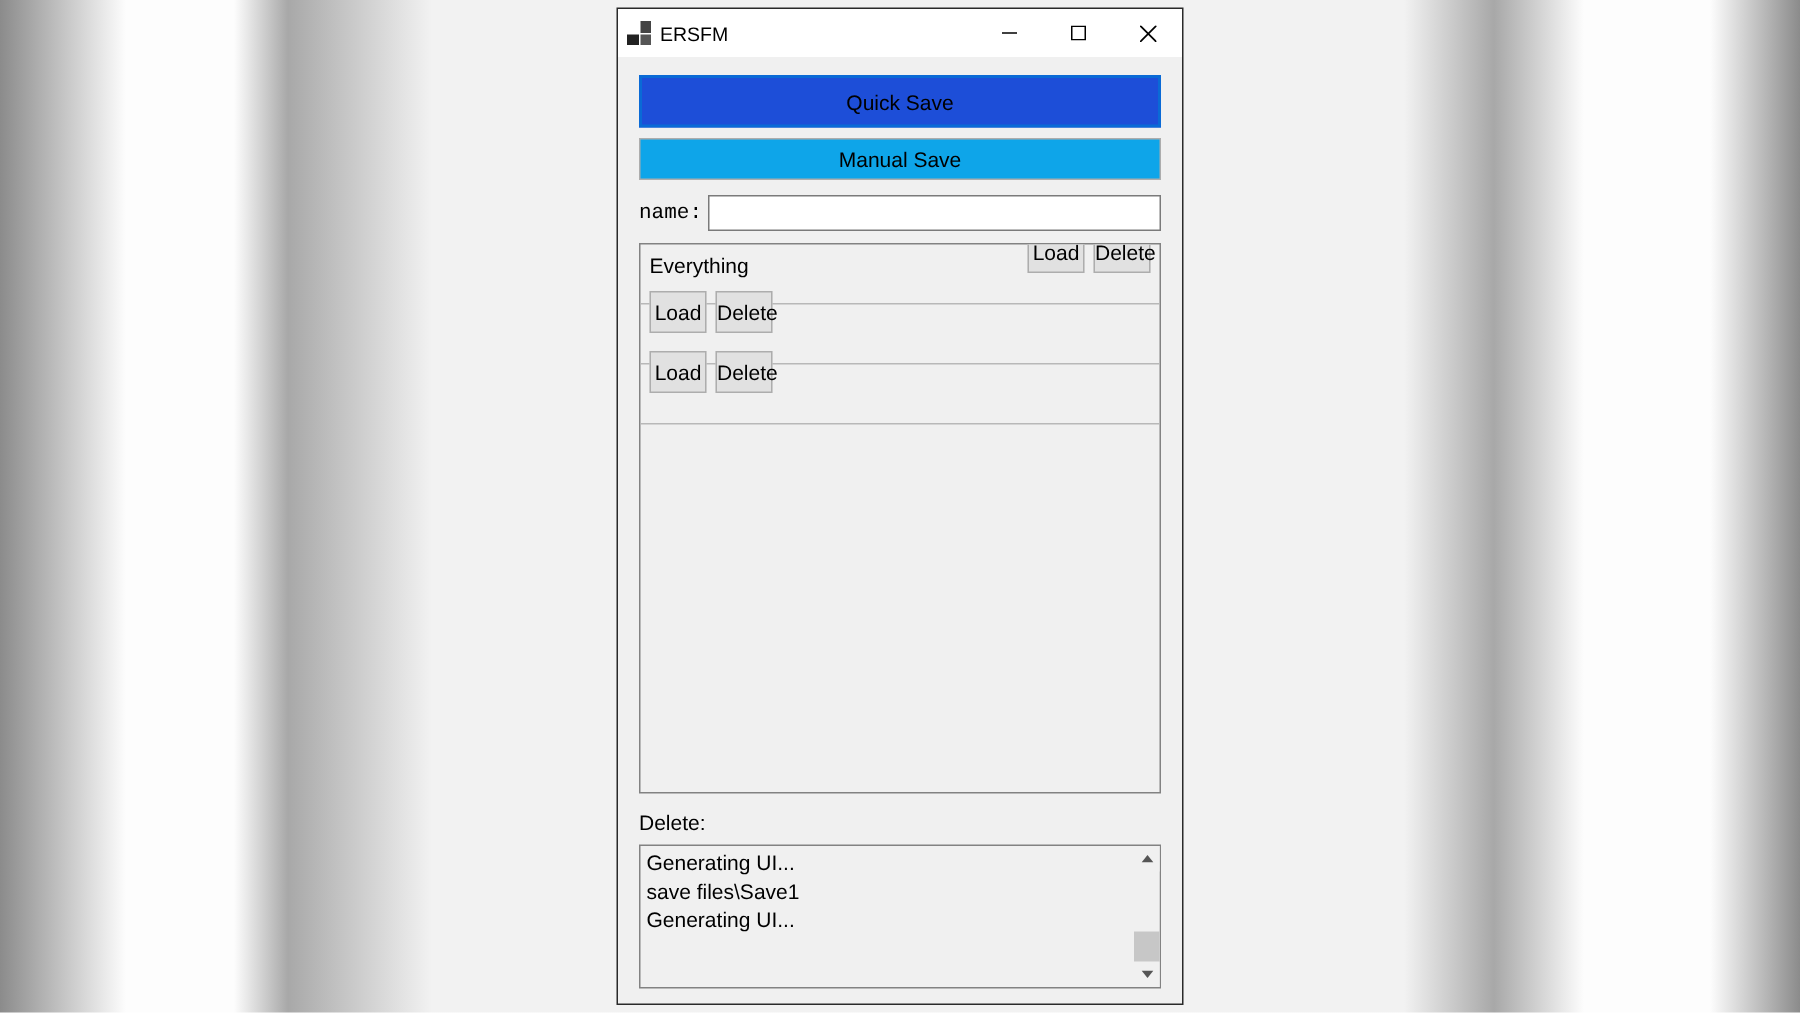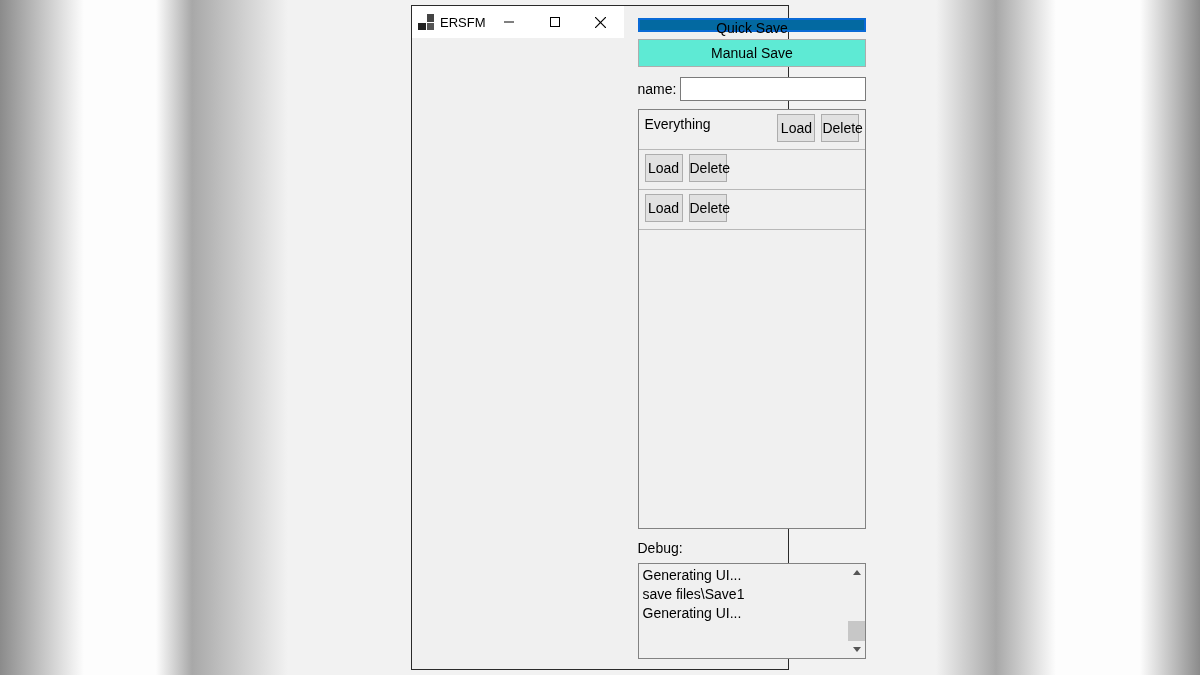--- a/index.html
+++ b/index.html
@@ -16,21 +16,21 @@
         #8b8b8b 0%, #fdfdfd 7%, #fdfdfd 13%, #a8a8a8 16%,
         #f2f2f2 24%, #f2f2f2 78%, #a8a8a8 83%,
         #fdfdfd 88%, #fdfdfd 95%, #8b8b8b 100%);
     }
     .window {
       width: 378px;
       height: 665px;
       background: #f0f0f0;
       border: 1px solid #2a2a2a;
       display: flex;
-      flex-direction: row;
+      flex-direction: column;
     }
     .titlebar {
       height: 32px;
       background: #ffffff;
       display: flex;
       align-items: center;
       padding-left: 6px;
     }
     .app-icon {
       width: 16px; height: 16px;
@@ -60,55 +60,55 @@
     .content {
       flex: 1;
       padding: 12px 14px 10px 14px;
       display: flex;
       flex-direction: column;
       gap: 7px;
     }
     .wide-btn {
       height: 28px;
       font-size: 14px;
-      background: #5eead4;
+      background: #0ea5e9;
       border: 1px solid #adadad;
       cursor: default;
     }
     .wide-btn.primary {
       border: 2px solid #0a6ad6;
-      background: #0369a1;
-      height: 14px;
+      background: #1d4ed8;
+      height: 35px;
     }
     .name-row {
       display: flex;
       align-items: center;
       gap: 4px;
       height: 26px;
       margin-top: 2px;
     }
-    .name-row label { font-size: 14px; }
+    .name-row label { font-size: 14px; font-family: Liberation Mono, monospace; }
     .name-row input {
       flex: 1;
       height: 24px;
       border: 1px solid #7a7a7a;
       background: #fff;
       padding: 0 4px;
       font: inherit;
     }
     .save-list {
       flex: 1;
       border: 1px solid #828282;
       background: #f0f0f0;
       overflow: hidden;
     }
     .save-row {
       display: flex;
-      align-items: flex-start;
-      padding: 4px 6px 4px 6px;
+      align-items: flex-end;
+      padding: 4px 6px 20px 6px;
       border-bottom: 1px solid #b8b8b8;
       gap: 6px;
       height: 40px;
     }
     .save-row .save-name { flex:1; font-size: 14px; align-self: flex-start; padding-top:2px;}
     .small-btn {
       width: 38px;
       height: 28px;
       font-size: 14px;
       background: #e1e1e1;
@@ -194,21 +194,21 @@
       <div class="save-row">
         <button class="small-btn">Load</button>
         <button class="small-btn">Delete</button>
       </div>
       <div class="save-row">
         <button class="small-btn">Load</button>
         <button class="small-btn">Delete</button>
       </div>
     </div>
 
-    <div class="debug-label">Debug:</div>
+    <div class="debug-label">Delete:</div>
     <div class="debug-box">
       <div class="debug-text">Generating UI...
 save files\Save1
 Generating UI...</div>
       <div class="scroll">
         <div class="scroll-btn">
           <svg width="8" height="5">
               <polygon points="4,0 8,5 0,5" fill="#555"></polygon>
             </svg>
         </div>

